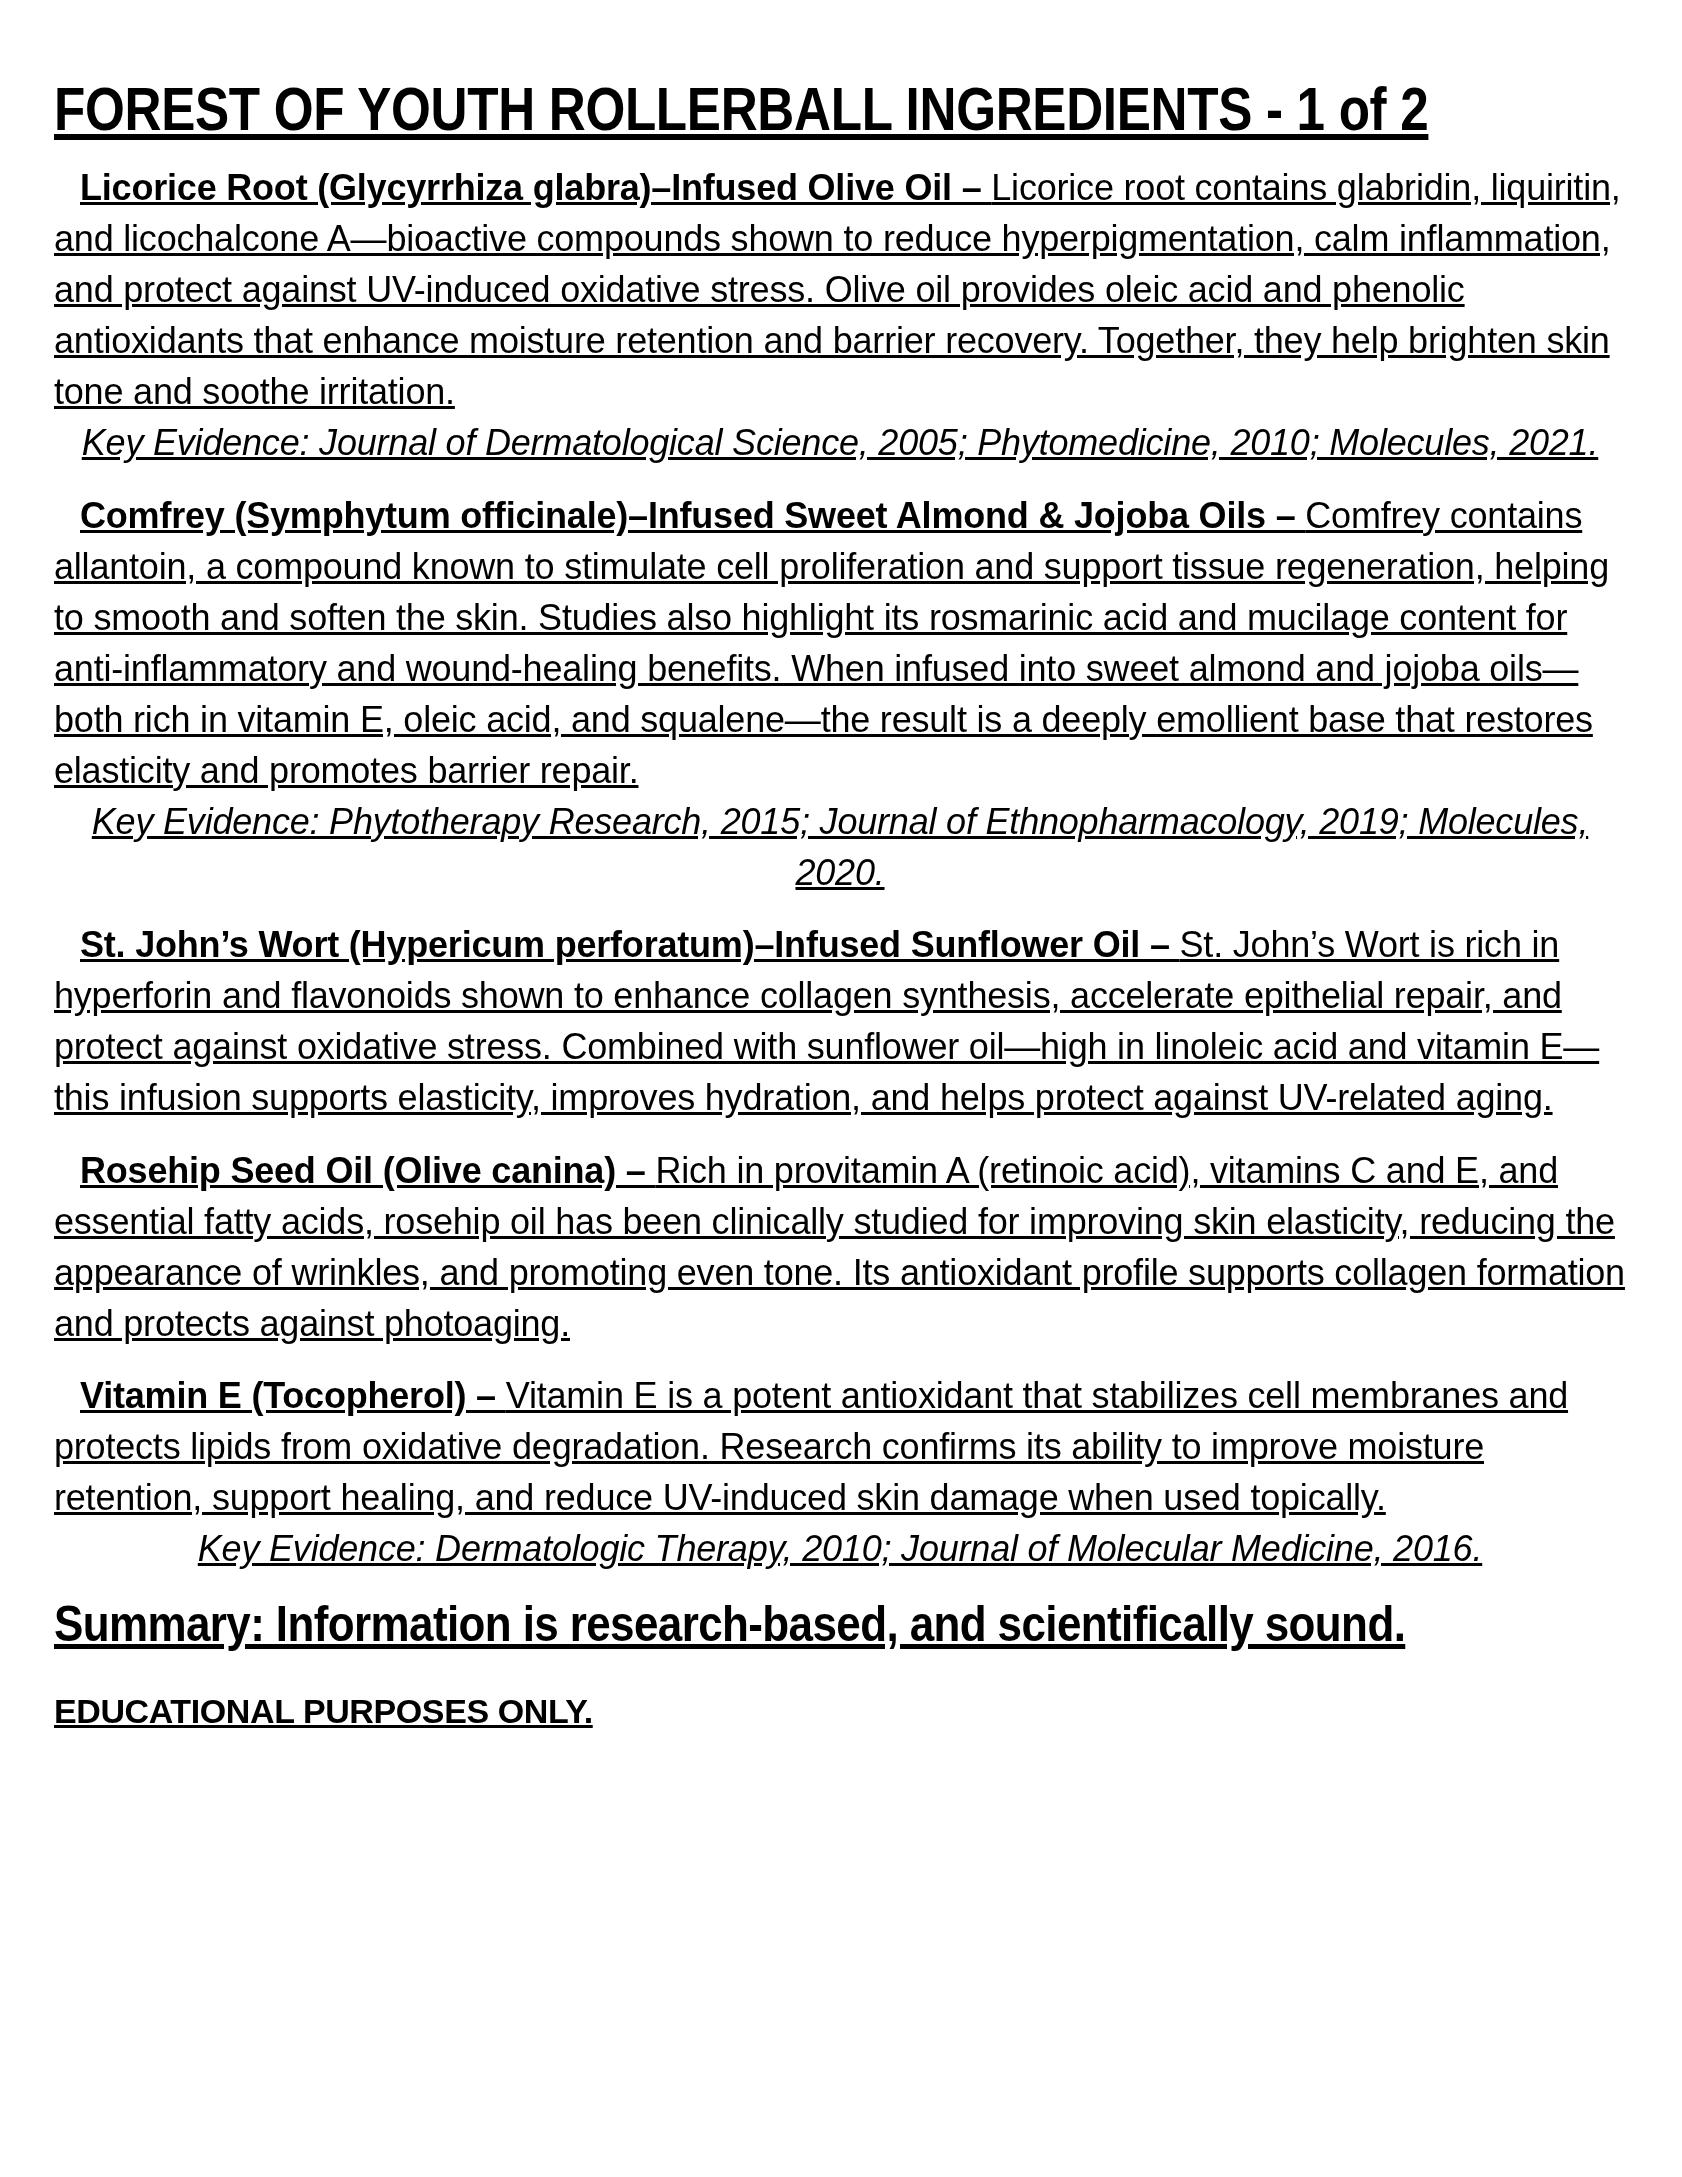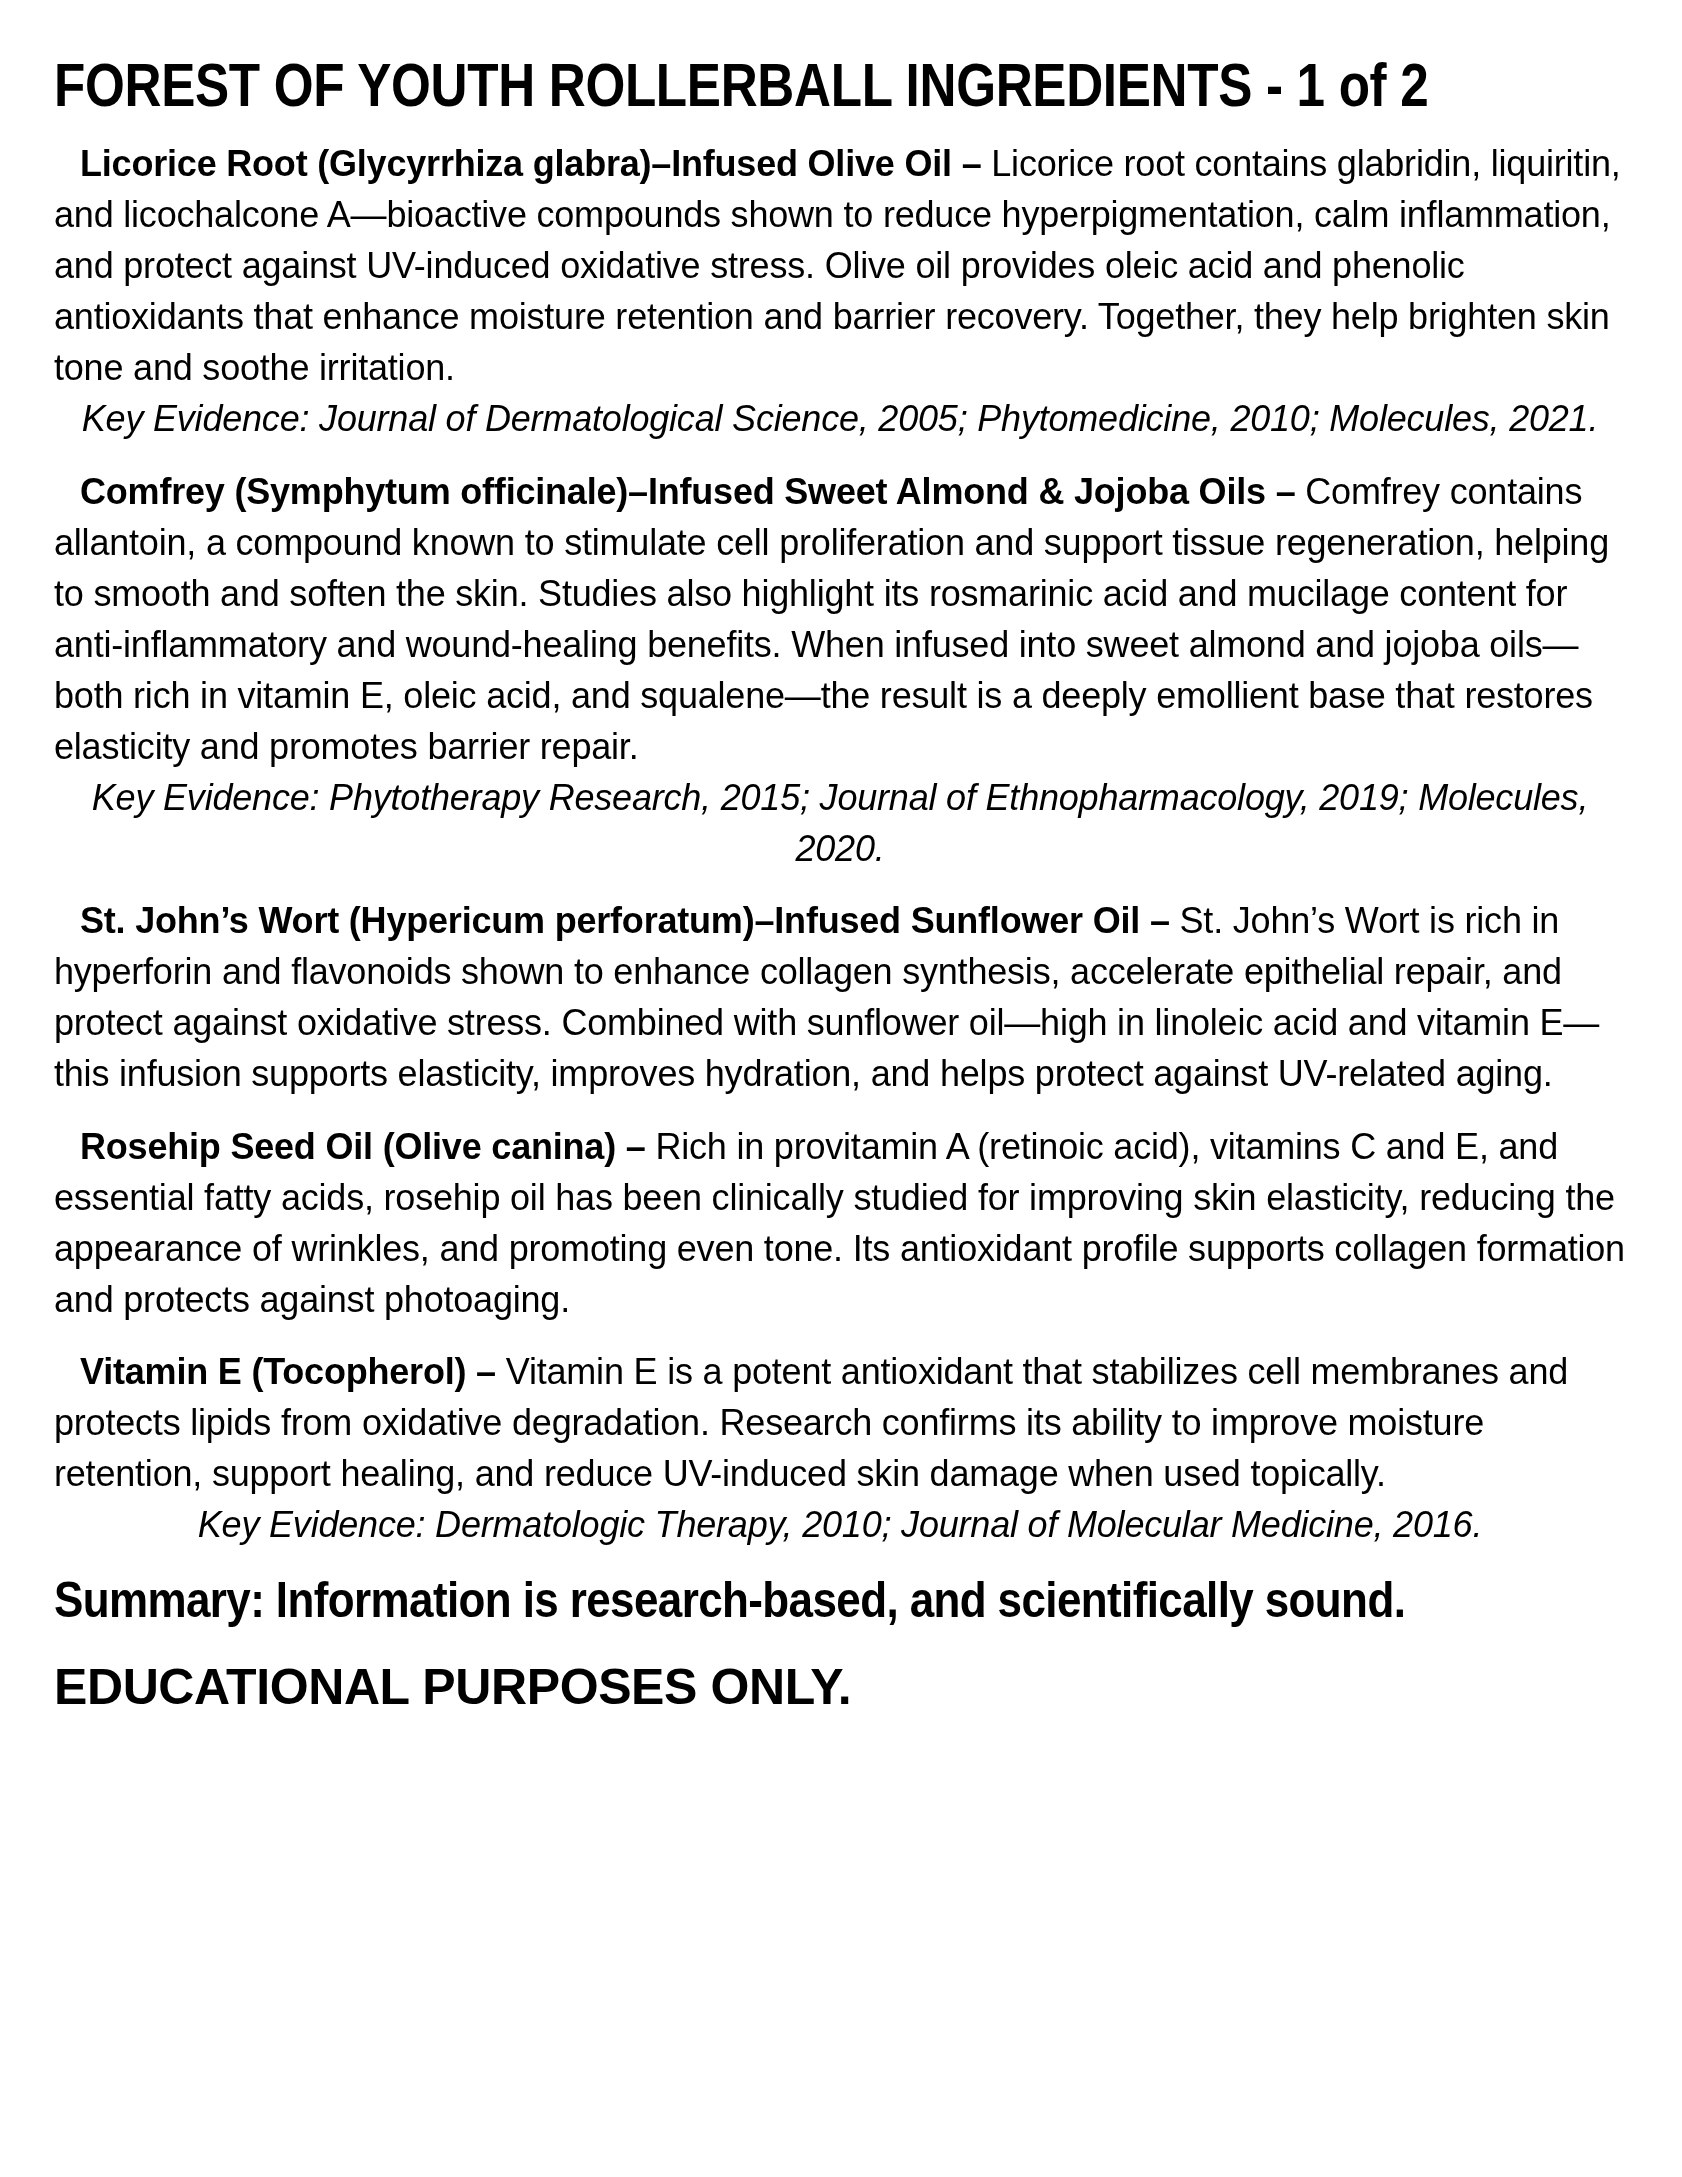--- a/index.html
+++ b/index.html
@@ -10,23 +10,24 @@
   body {
     width: 1683px;
     height: 2177px;
     color: #000000;
     font-family: "Liberation Sans", sans-serif;
   }
   .page {
     box-sizing: border-box;
     width: 1683px;
     height: 2177px;
-    padding: 52px 57px 0 54px;
+    padding: 76px 57px 0 54px;
     overflow: hidden;
     background: #ffffff;
+    text-decoration: underline;
   }
   .doc-title {
     margin: 0 0 20px 0;
     font-size: 61px;
     line-height: 66px;
     font-weight: bold;
     letter-spacing: -0.4px;
     white-space: nowrap;
     width: max-content;
     transform: scaleX(0.84);
@@ -55,21 +56,21 @@
     line-height: 57px;
     font-weight: bold;
     letter-spacing: -0.7px;
     white-space: nowrap;
     width: max-content;
     transform: scaleX(0.88);
     transform-origin: 0 50%;
   }
   .disclaimer {
     margin: 32px 0 0 0;
-    font-size: 50px;
+    font-size: 34px;
     line-height: 52px;
     font-weight: bold;
     letter-spacing: -0.4px;
   }
 </style>
 </head>
 <body>
 
 <div class="page">
 

